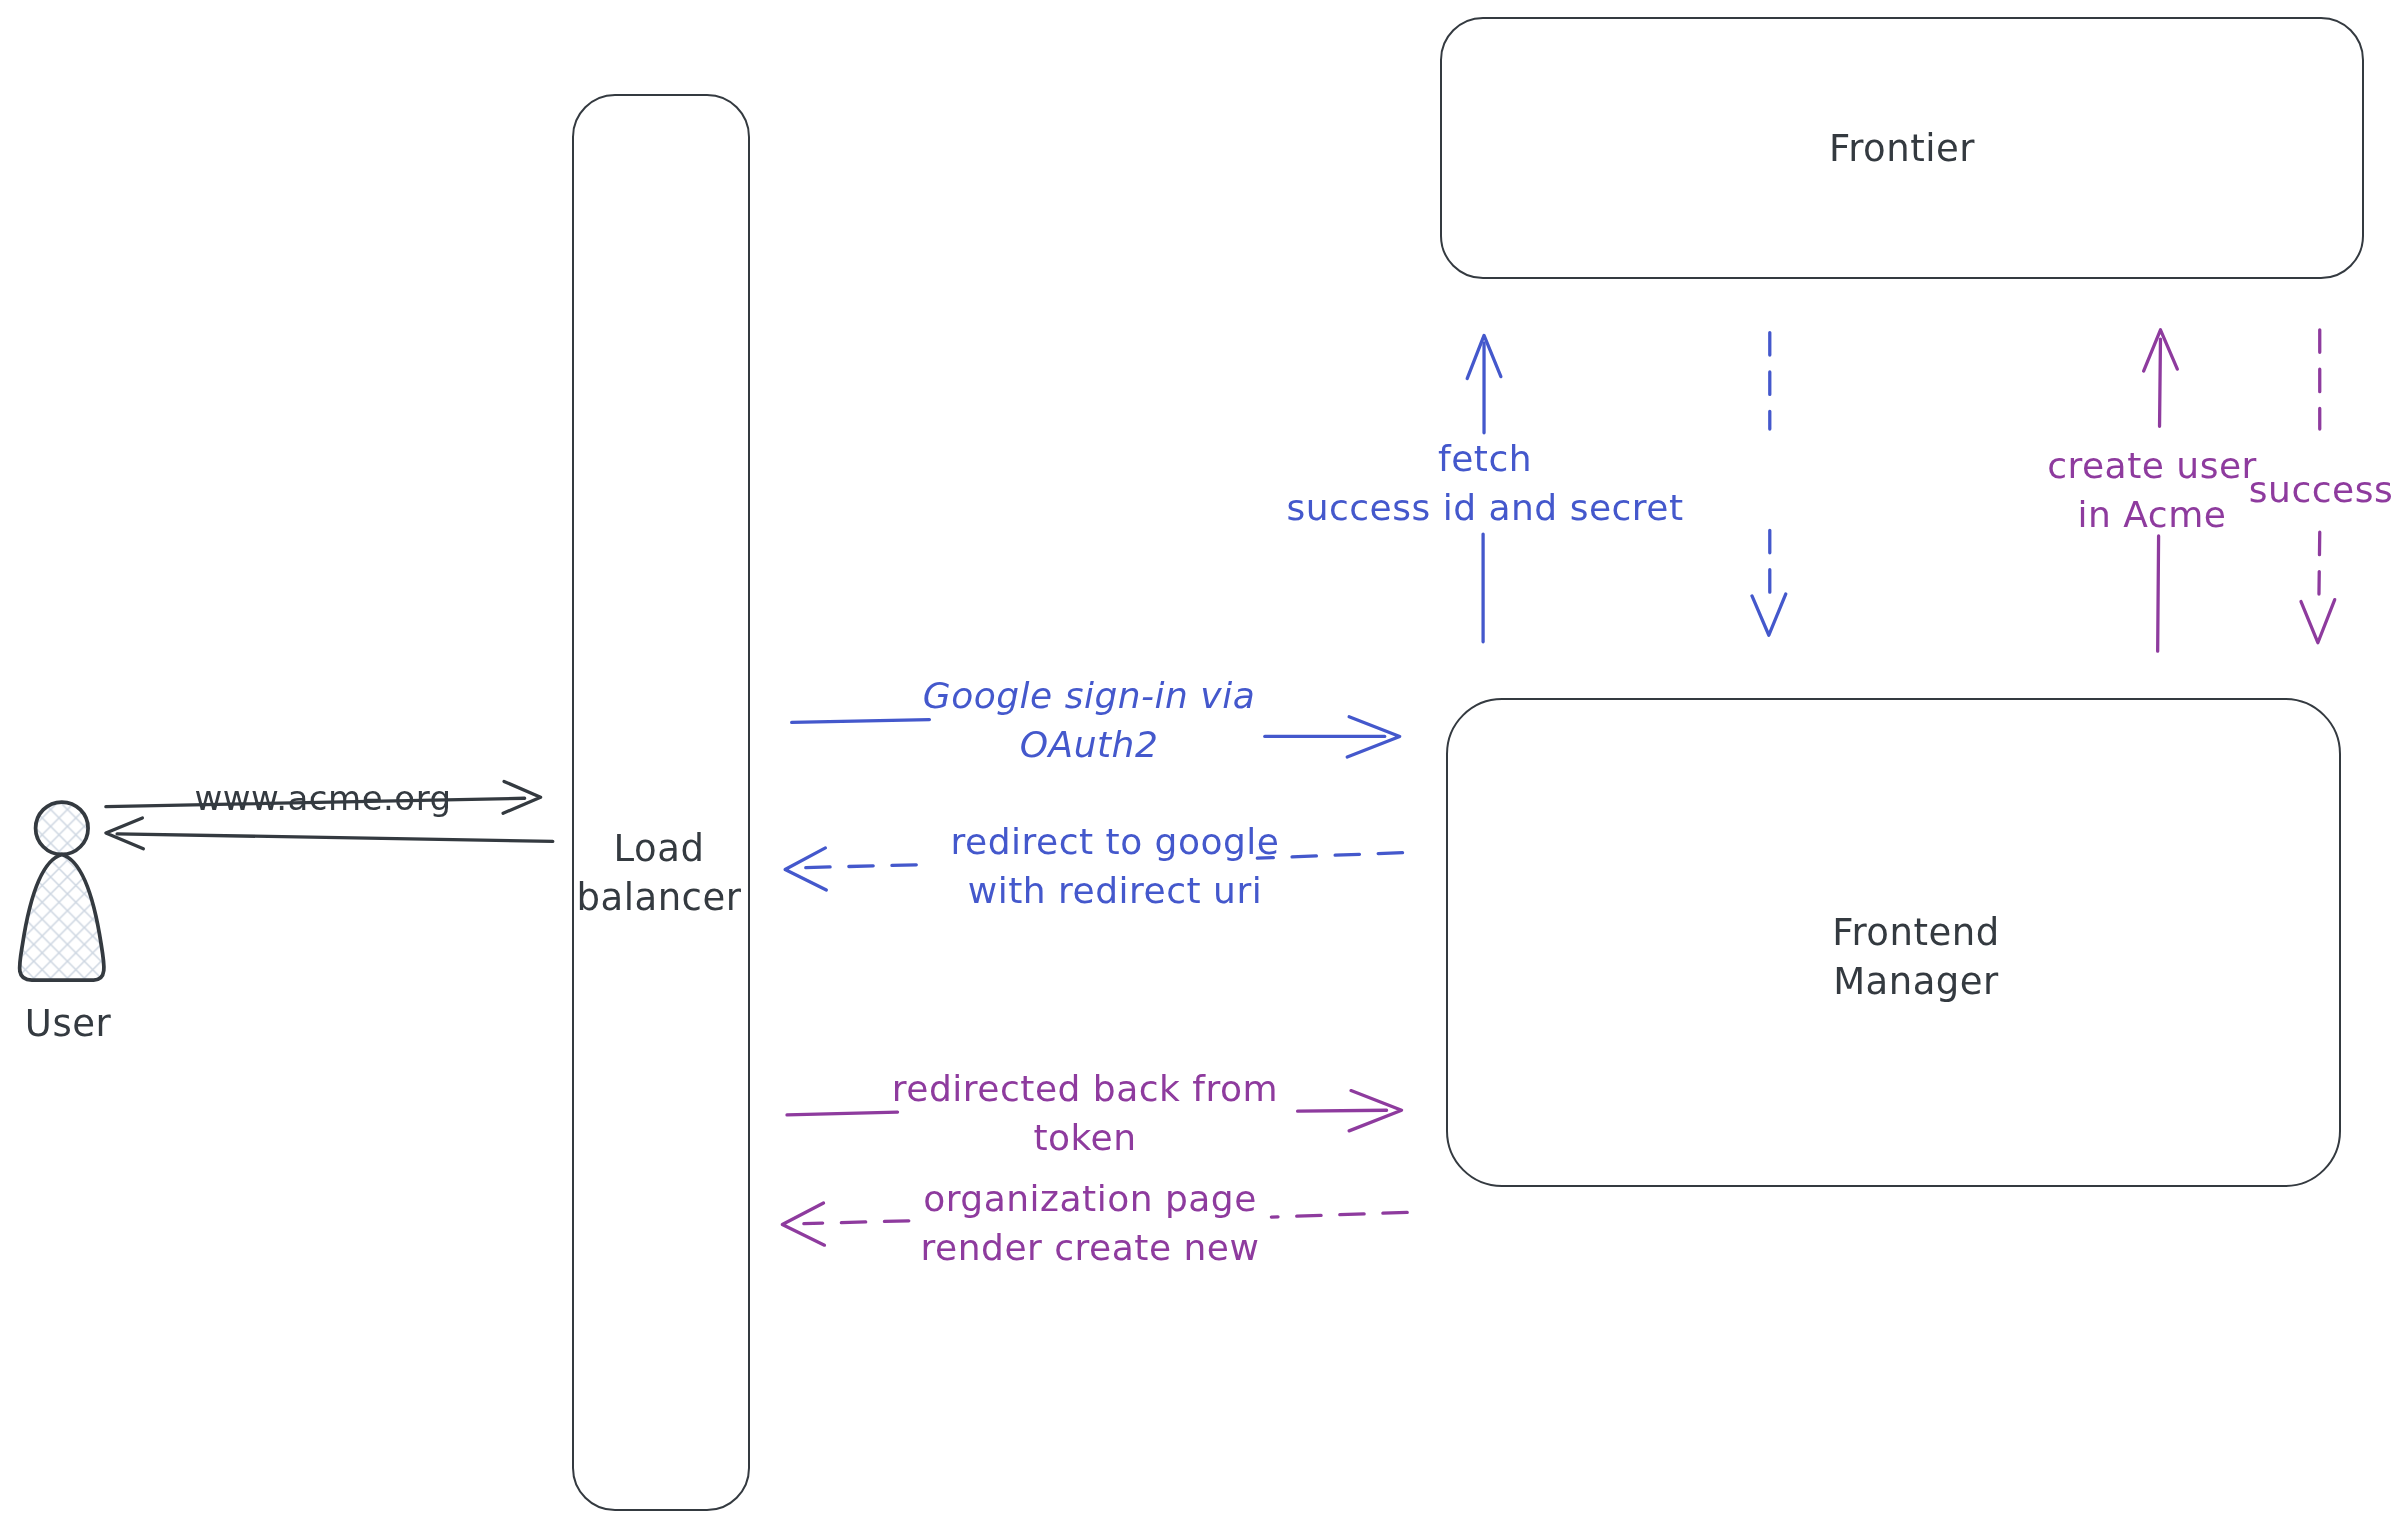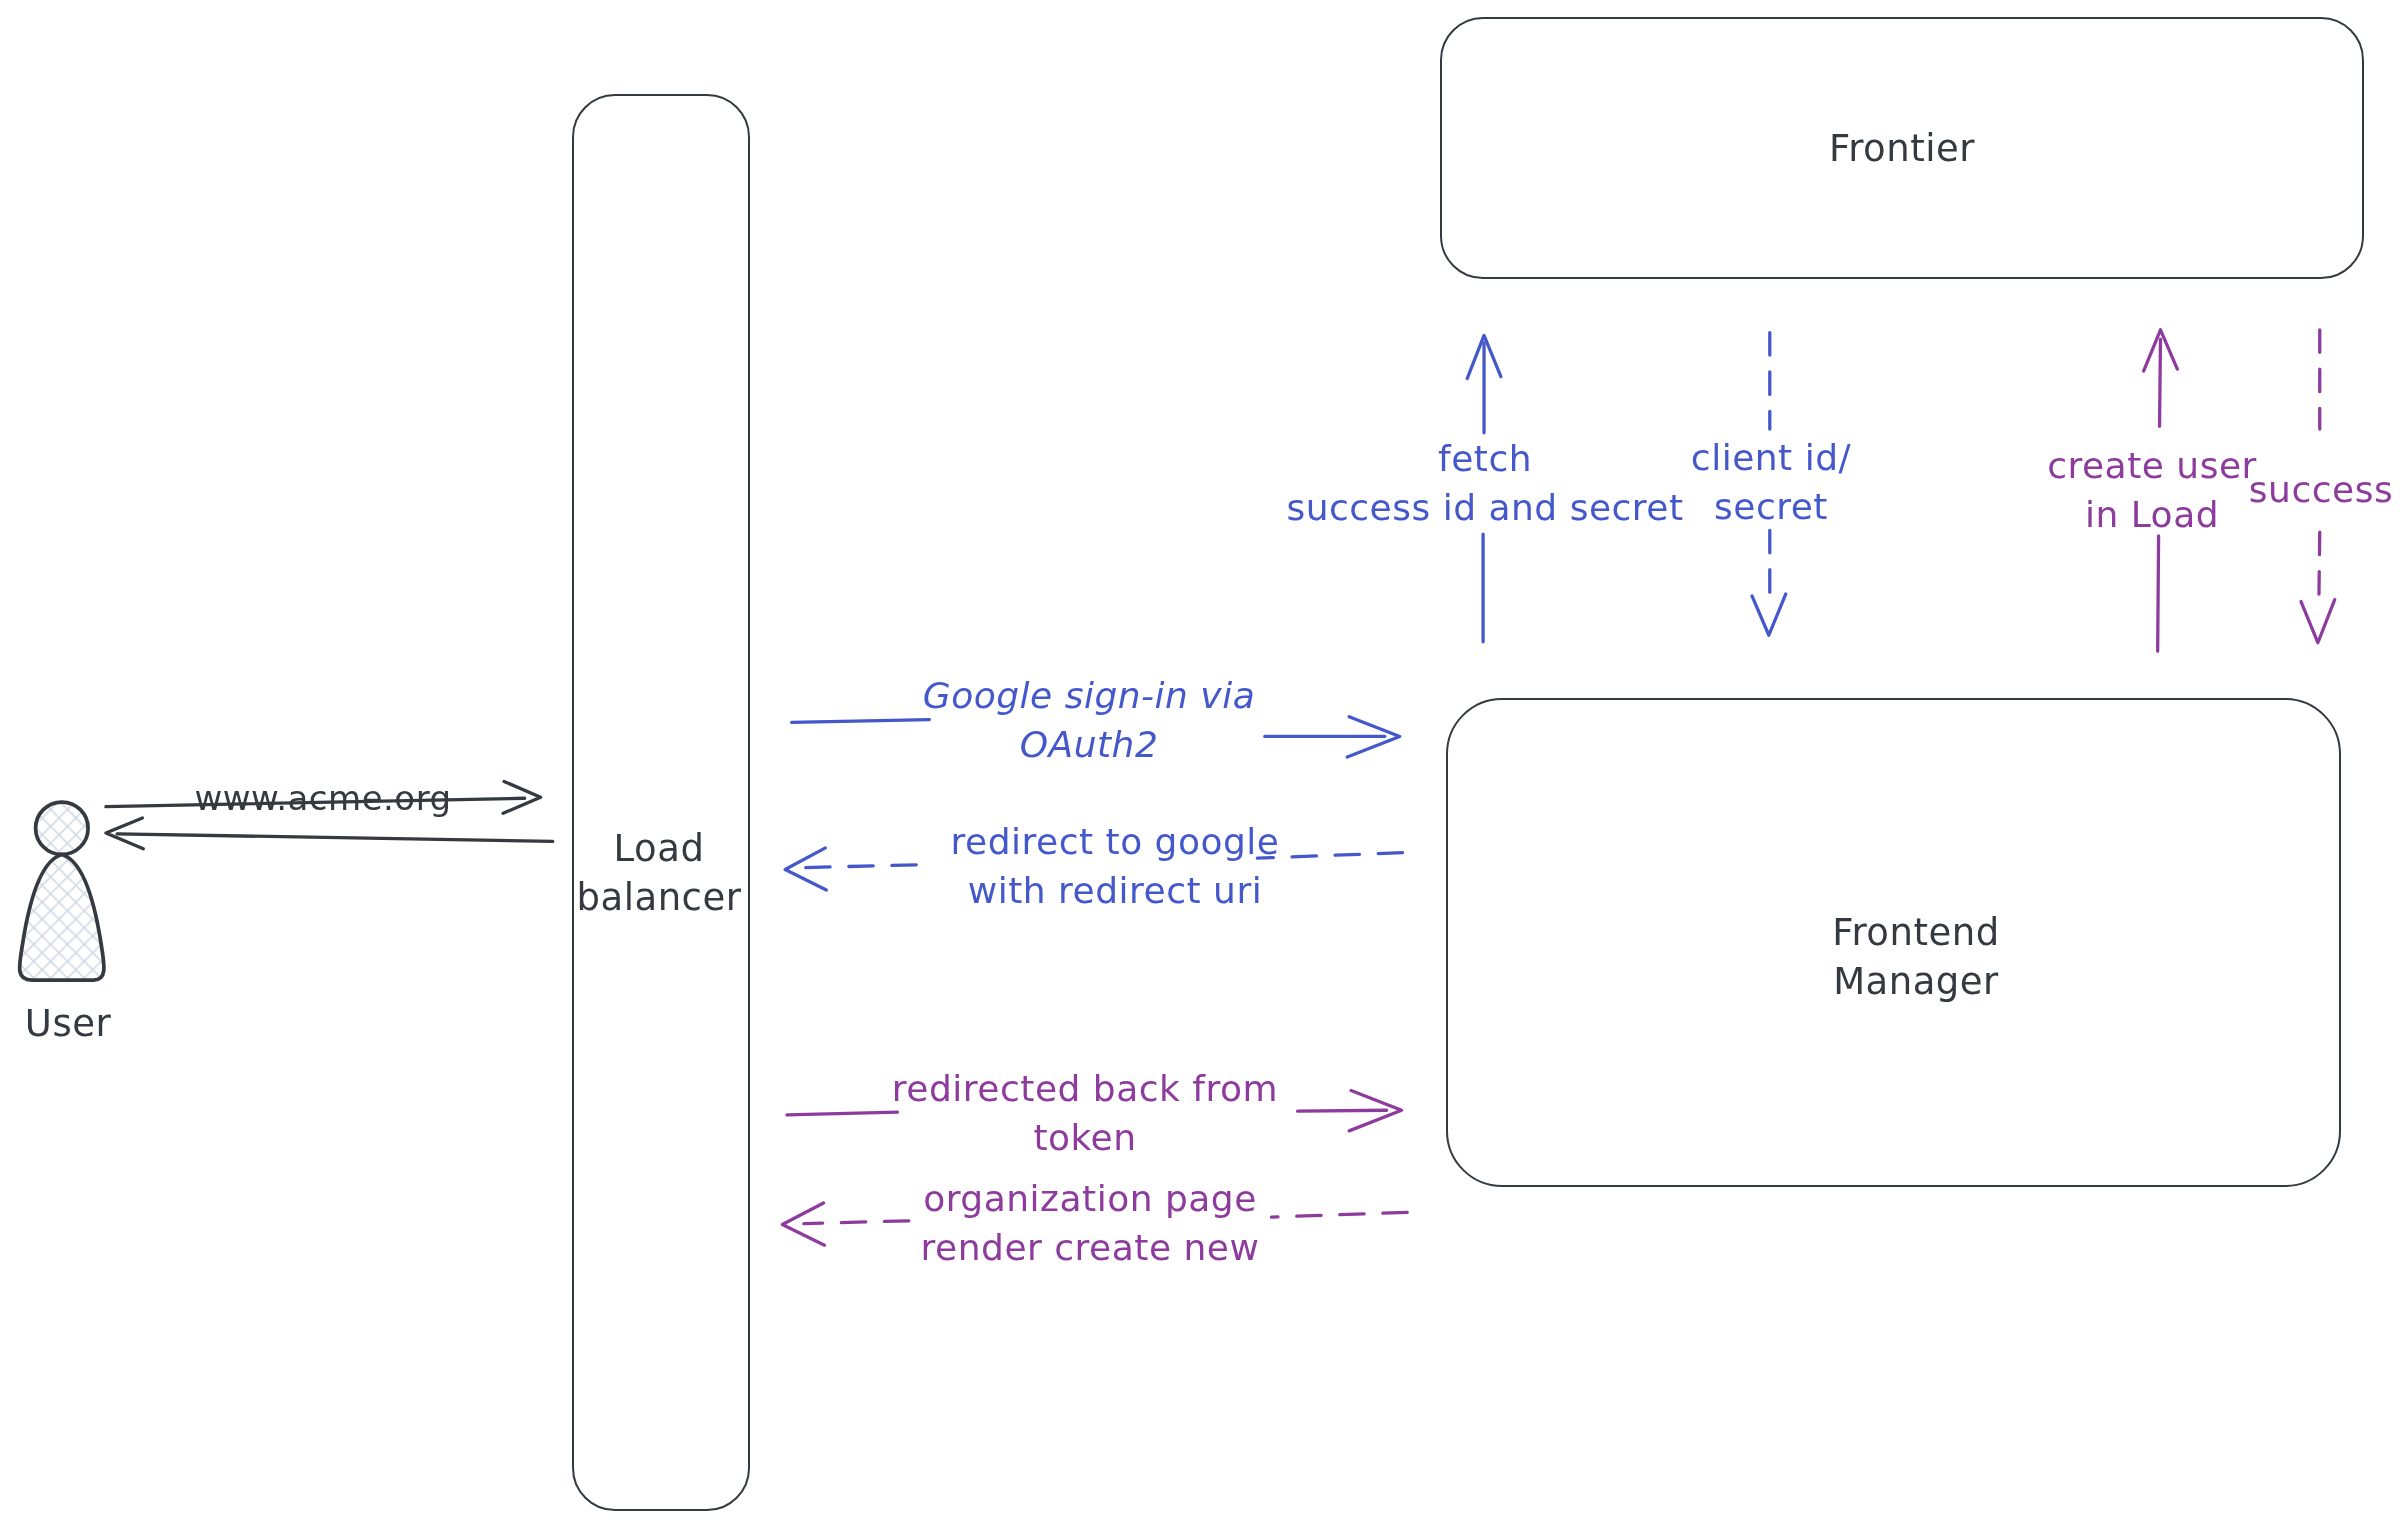--- a/index.html
+++ b/index.html
@@ -177,28 +177,24 @@
   <div class="label blue" style="left:1087px; top:866px;margin-left:28px;">
     <div>redirect to google</div>
     <div>with redirect uri</div>
   </div>
 
   <div class="label blue" style="left:1485px; top:483px;">
     <div>fetch</div>
     <div>success id and secret</div>
   </div>
 
-  <div class="label blue" style="left:1771px; top:482px;">
-    <div>client id/</div>
-    <div>secret</div>
-  </div>
 
   <div class="label purple" style="left:2152px; top:490px;">
     <div>create user</div>
-    <div>in Load</div>
+    <div>in Acme</div>
   </div>
 
   <div class="label purple" style="left:2321px; top:489px;">success</div>
 
   <div class="label purple" style="left:1085px; top:1113px;">
     <div>redirected back from</div>
     <div>token</div>
   </div>
 
   <div class="label purple" style="left:1090px; top:1223px;">

